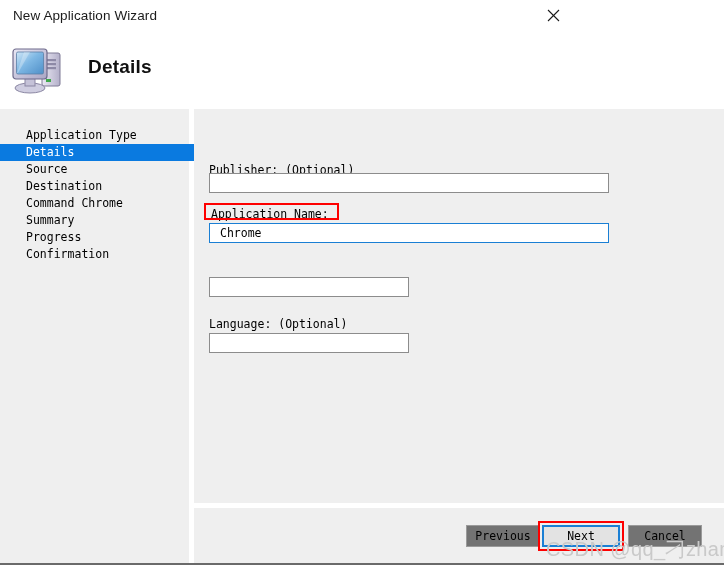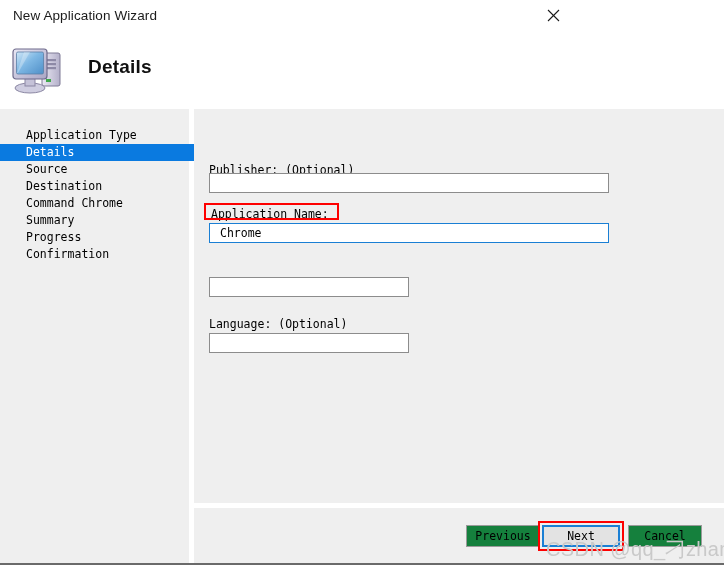--- a/index.html
+++ b/index.html
@@ -192,21 +192,21 @@
     top: 508px;
     width: 530px;
     height: 55px;
     background: #efefef;
   }
   .dlg-button {
     position: absolute;
     top: 17px;
     height: 22px;
     box-sizing: border-box;
-    background: #15803d;
+    background: #737373;
     border: 1px solid #9a9a9a;
     font-family: "DejaVu Sans Mono", monospace;
     font-size: 11.5px;
     color: #000000;
     text-align: center;
     line-height: 20px;
     cursor: default;
     white-space: nowrap;
   }
   #previous-button { left: 272px; width: 74px; }

